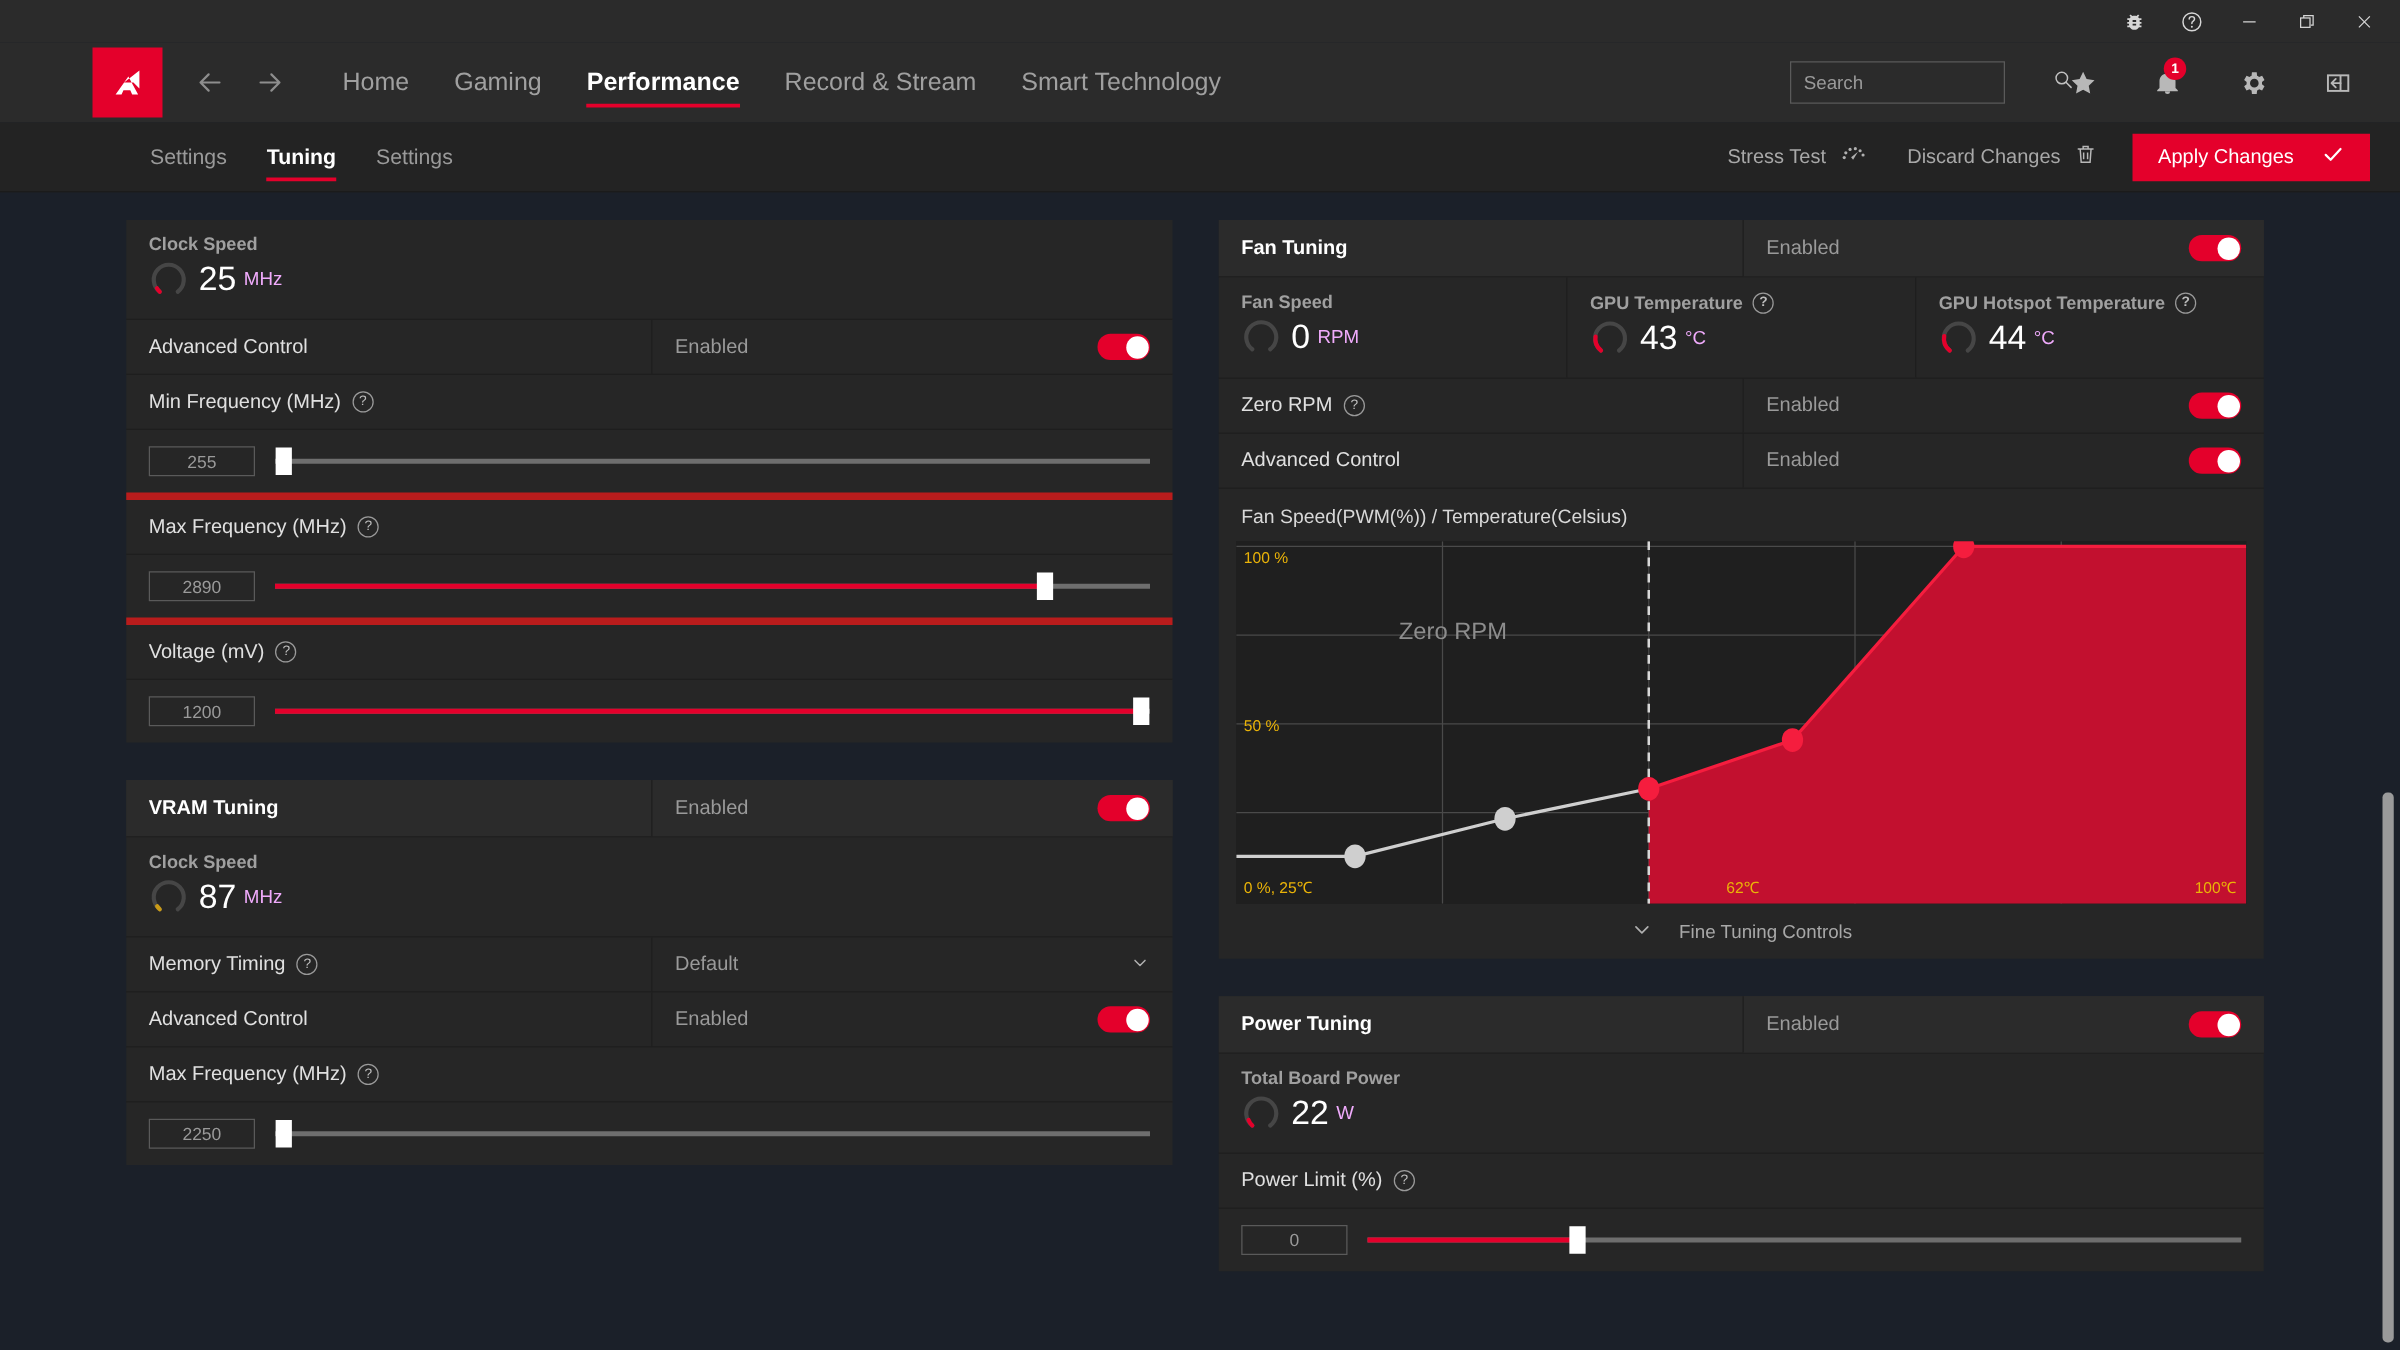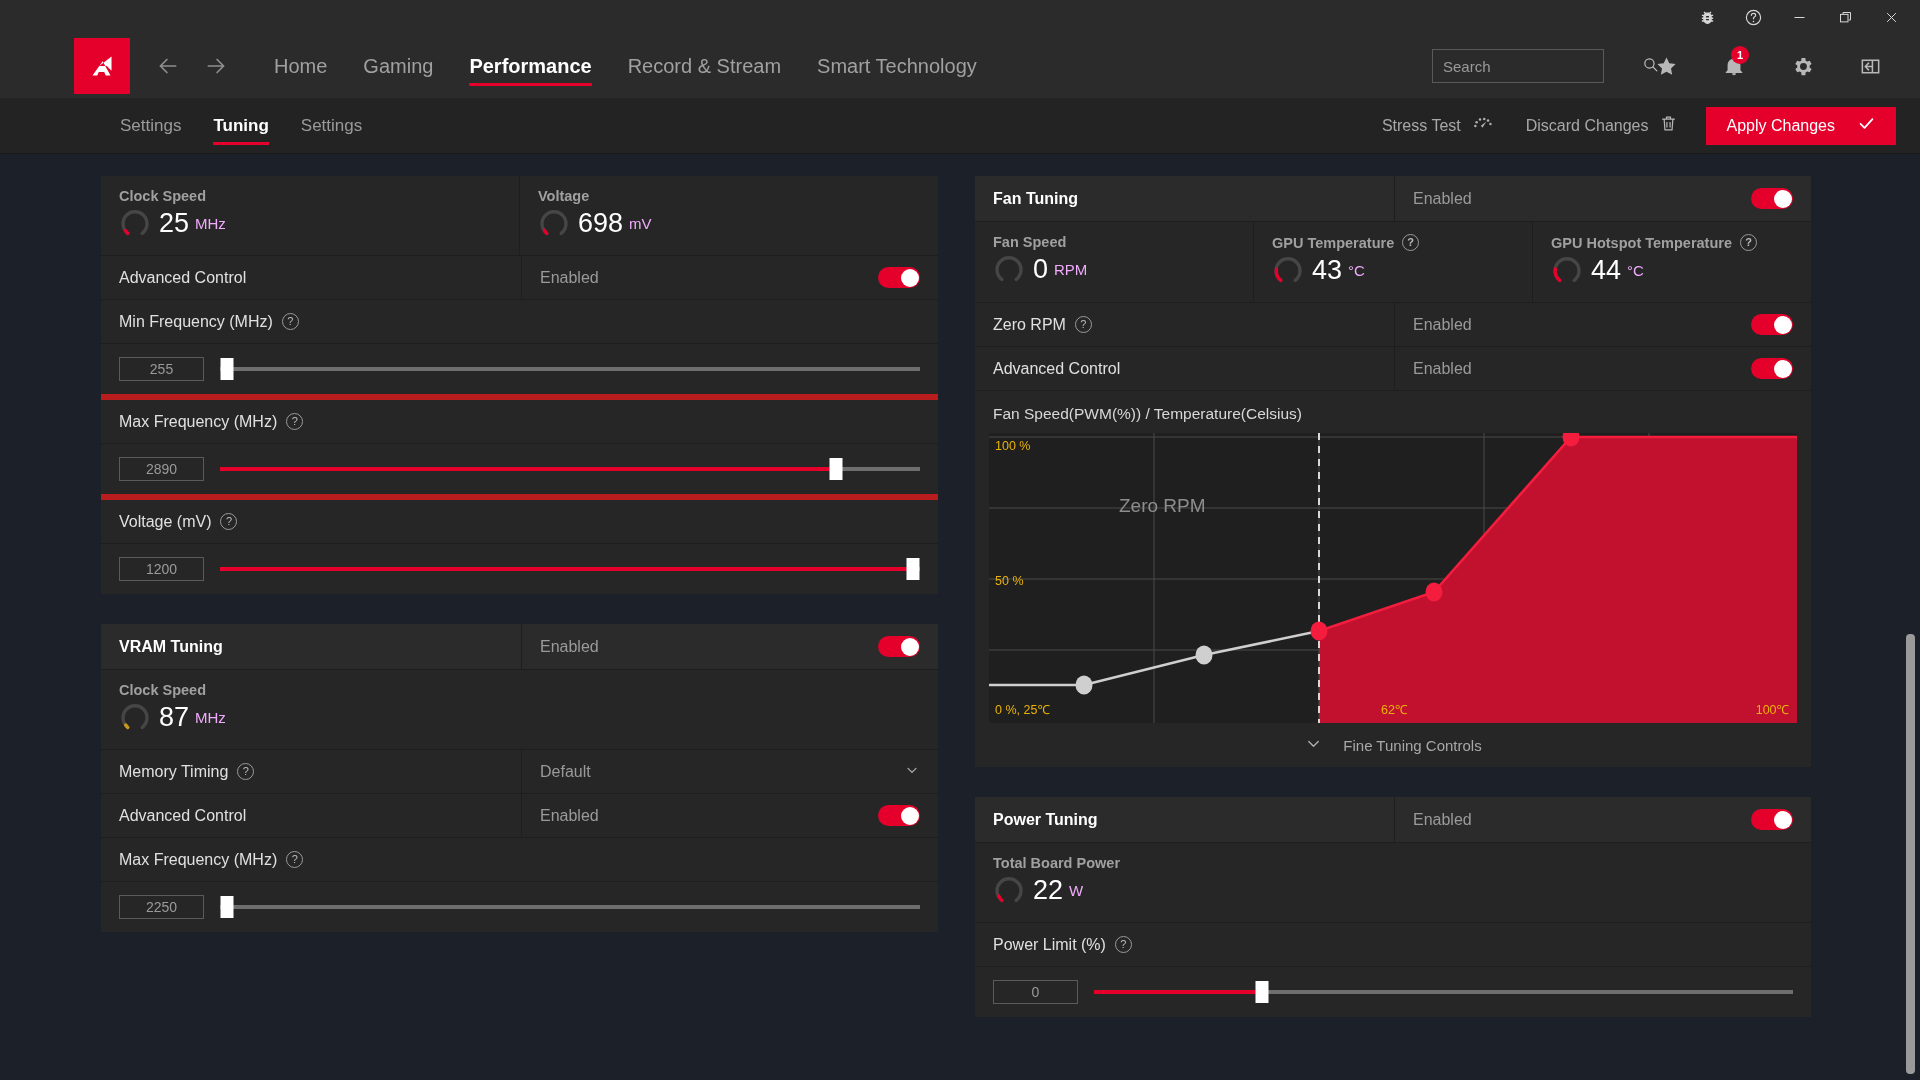--- a/index.html
+++ b/index.html
@@ -424,33 +424,20 @@
             <span class="gauge">
               <svg viewBox="0 0 40 40">
                 <path d="M11 33 A 15 15 0 1 1 29 33" fill="none" stroke="#464646" stroke-width="4.2" stroke-linecap="round"></path>
                 <path d="M11 33 A 15 15 0 0 1 8.2 29.5" fill="none" stroke="#e4002b" stroke-width="4.2" stroke-linecap="round"></path>
               </svg>
             </span>
             <span class="m-num">25</span>
             <span class="m-unit">MHz</span>
           </div>
         </div>
-        <div class="metric">
-          <div class="m-label">Voltage</div>
-          <div class="m-value">
-            <span class="gauge">
-              <svg viewBox="0 0 40 40">
-                <path d="M11 33 A 15 15 0 1 1 29 33" fill="none" stroke="#464646" stroke-width="4.2" stroke-linecap="round"></path>
-                <path d="M11 33 A 15 15 0 0 1 8 29" fill="none" stroke="#e4002b" stroke-width="4.2" stroke-linecap="round"></path>
-              </svg>
-            </span>
-            <span class="m-num">698</span>
-            <span class="m-unit">mV</span>
-          </div>
-        </div>
       </div>
 
       <div class="row">
         <div class="cell-l">
             <span>Advanced Control</span>
           </div>
         <div class="cell-r">
           <span>Enabled</span>
           <span class="toggle">
               <span class="knob"></span>

